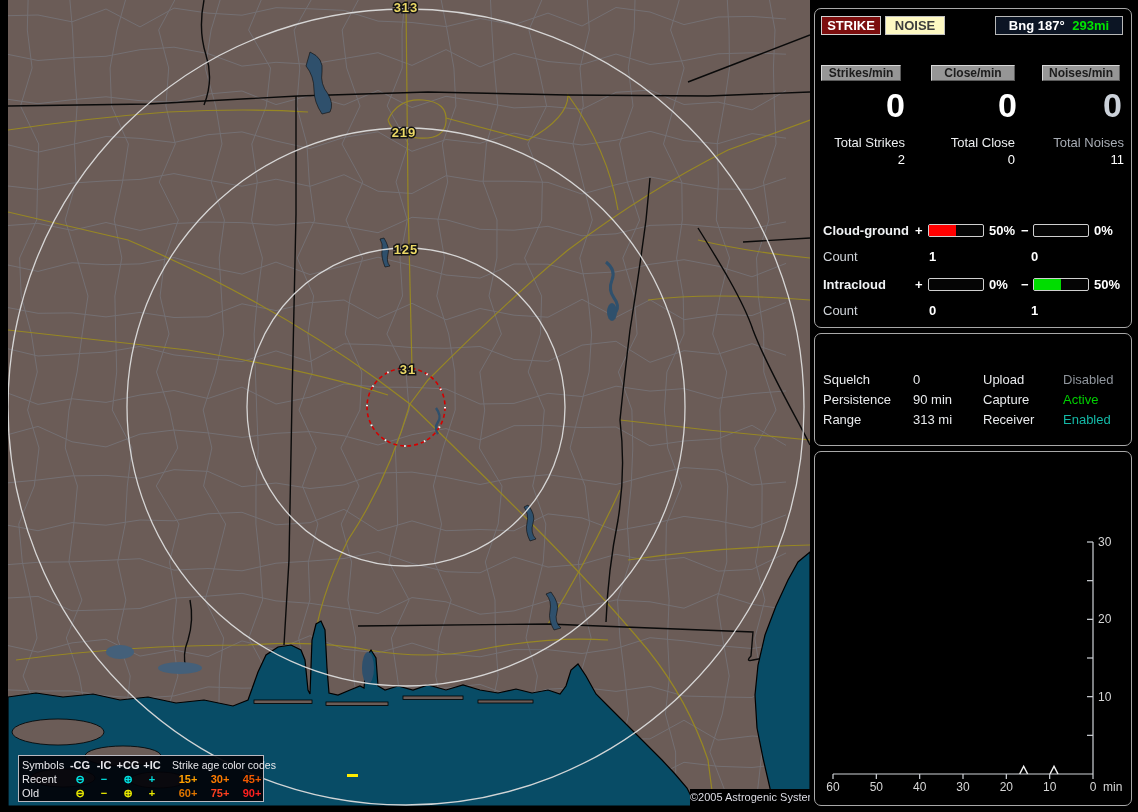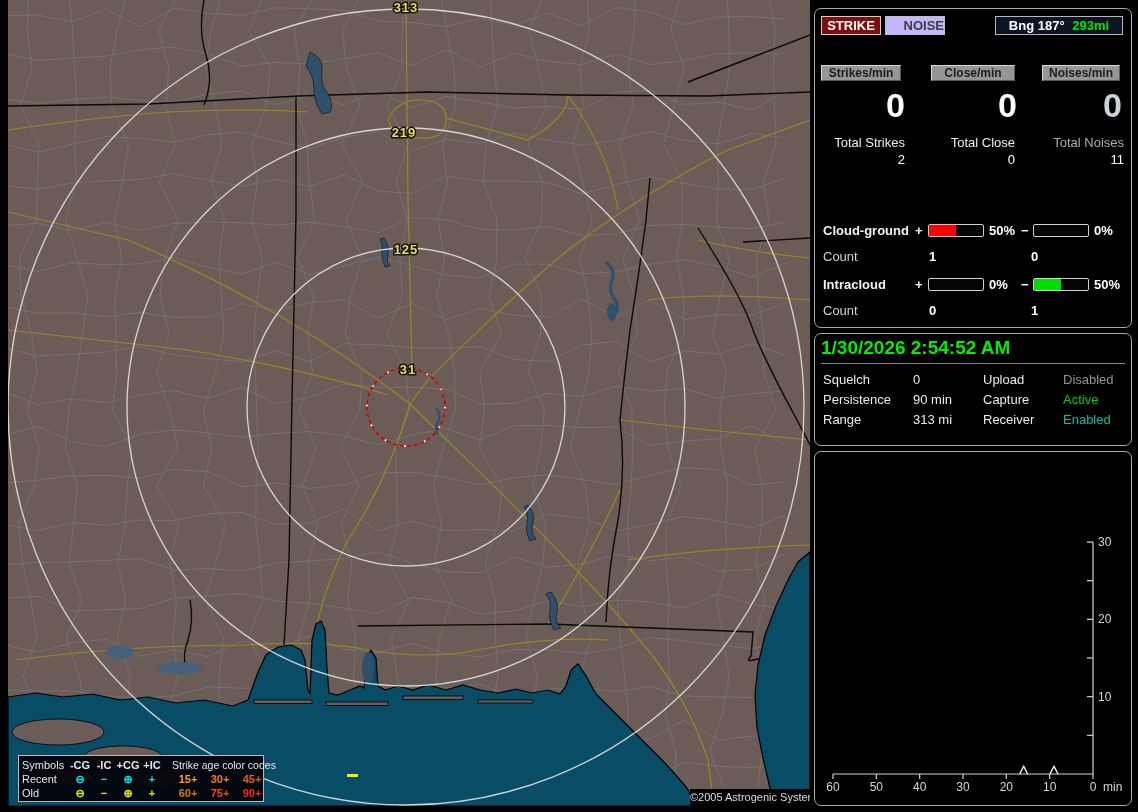--- a/index.html
+++ b/index.html
@@ -20,21 +20,21 @@
     color:#dcdce4;font-size:11px;line-height:17px;text-align:center;white-space:nowrap;}
   
   .panelbox{position:absolute;background:#000;border:1px solid #a8a8a8;border-radius:7px;box-sizing:border-box;}
   #box1{left:814px;top:8px;width:318px;height:320px;}
   #box2{left:814px;top:333px;width:318px;height:113px;}
   #box3{left:814px;top:451px;width:318px;height:355px;}
   .abs{position:absolute;}
   .btn{display:inline-block;text-align:center;font-weight:bold;font-size:13px;line-height:17px;
     border:1px solid #c0c0c0;box-sizing:border-box;cursor:default;}
   #strikeBtn{left:6px;top:7px;width:60px;height:19px;background:#7c0e0e;color:#fff;border-color:#d0d0d0;}
-  #noiseBtn{left:70px;top:7px;width:60px;height:19px;background:#c4b5fd;color:#3e3e3e;text-align:right;}
+  #noiseBtn{left:70px;top:7px;width:60px;height:19px;background:#fef9c3;color:#3e3e3e;}
   #bngBox{left:180px;top:7px;width:128px;height:19px;background:#0c1524;border:1px solid #b8b8b8;
     box-sizing:border-box;font-weight:bold;font-size:13px;line-height:17px;color:#fff;text-align:center;white-space:nowrap;}
   .chip{position:absolute;top:56px;height:16px;background:#969696;color:#1c1c1c;font-weight:bold;
     font-size:12px;line-height:14px;text-align:center;border:1px solid #d8d8d8;
     border-bottom-color:#5a5a5a;border-right-color:#5a5a5a;box-sizing:border-box;}
   .bigzero{position:absolute;top:76px;font-size:34px;font-weight:bold;color:#fff;text-align:right;line-height:40px;}
   .tlabel{position:absolute;top:126px;font-size:13px;color:#eceef0;text-align:right;}
   .tvalue{position:absolute;top:143px;font-size:13px;color:#fff;text-align:right;}
   #distHdr{left:6px;top:187px;width:304px;height:17px;font-size:13px;color:#c8ccd2;
     border-bottom:1px solid #8a8a8a;}
@@ -276,21 +276,20 @@
       <span class="pct" style="left:273px;">50%</span>
     </div>
     <div class="cntrow" style="top:294px;">
       <span class="clab">Count</span>
       <span class="cv1">0</span>
       <span class="cv2">1</span>
     </div>
   </div>
 
   <div id="box2" class="panelbox">
-    <div id="dateHdr" class="abs" style="color: rgb(0, 238, 0);">1/30/2026 2:54:52 AM</div>
     <div class="srow" style="top:38px;">
       <span class="f1">Squelch</span>
       <span class="f2">0</span>
       <span class="f3">Upload</span>
       <span class="f4" style="color: rgb(143, 149, 156);">Disabled</span>
     </div>
     <div class="srow" style="top:58px;text-align:right;">
       <span class="f1">Persistence</span>
       <span class="f2">90 min</span>
       <span class="f3">Capture</span>

